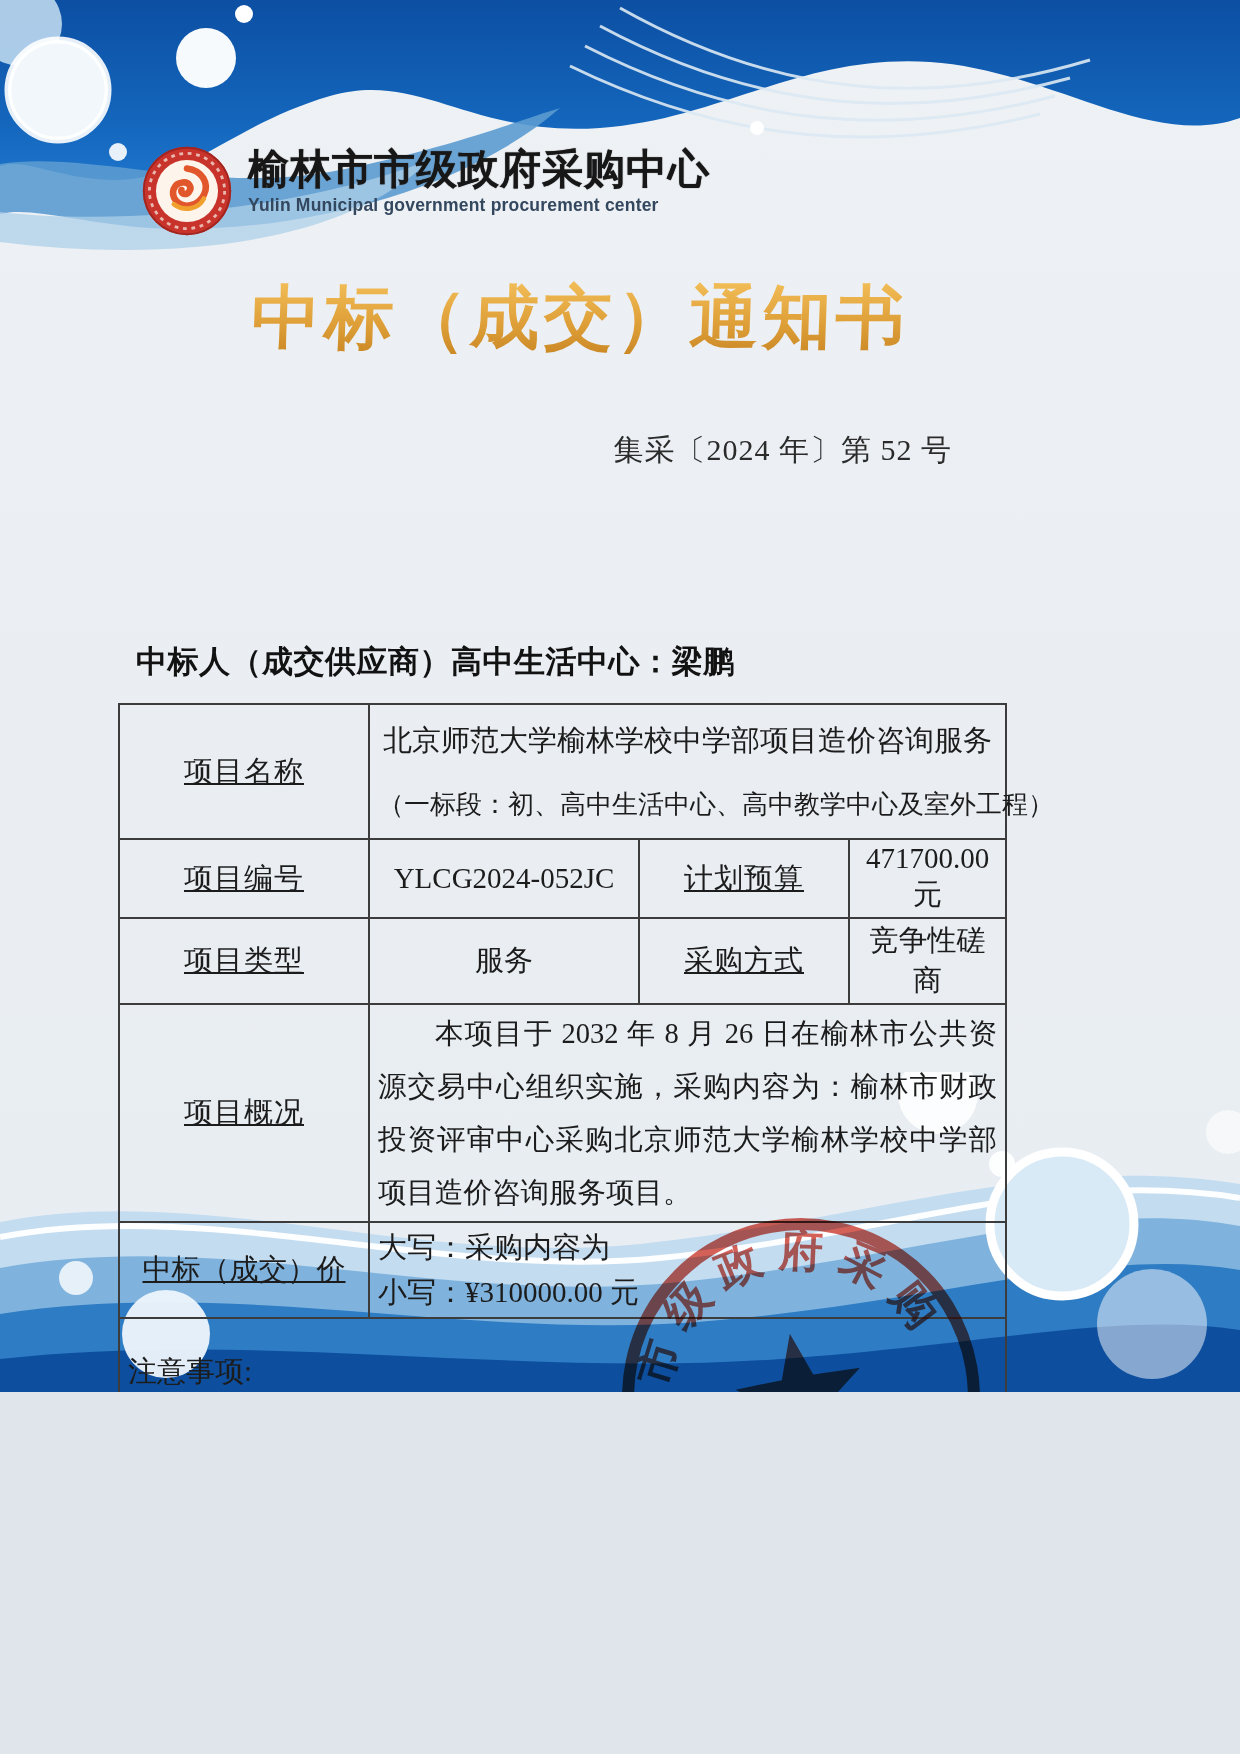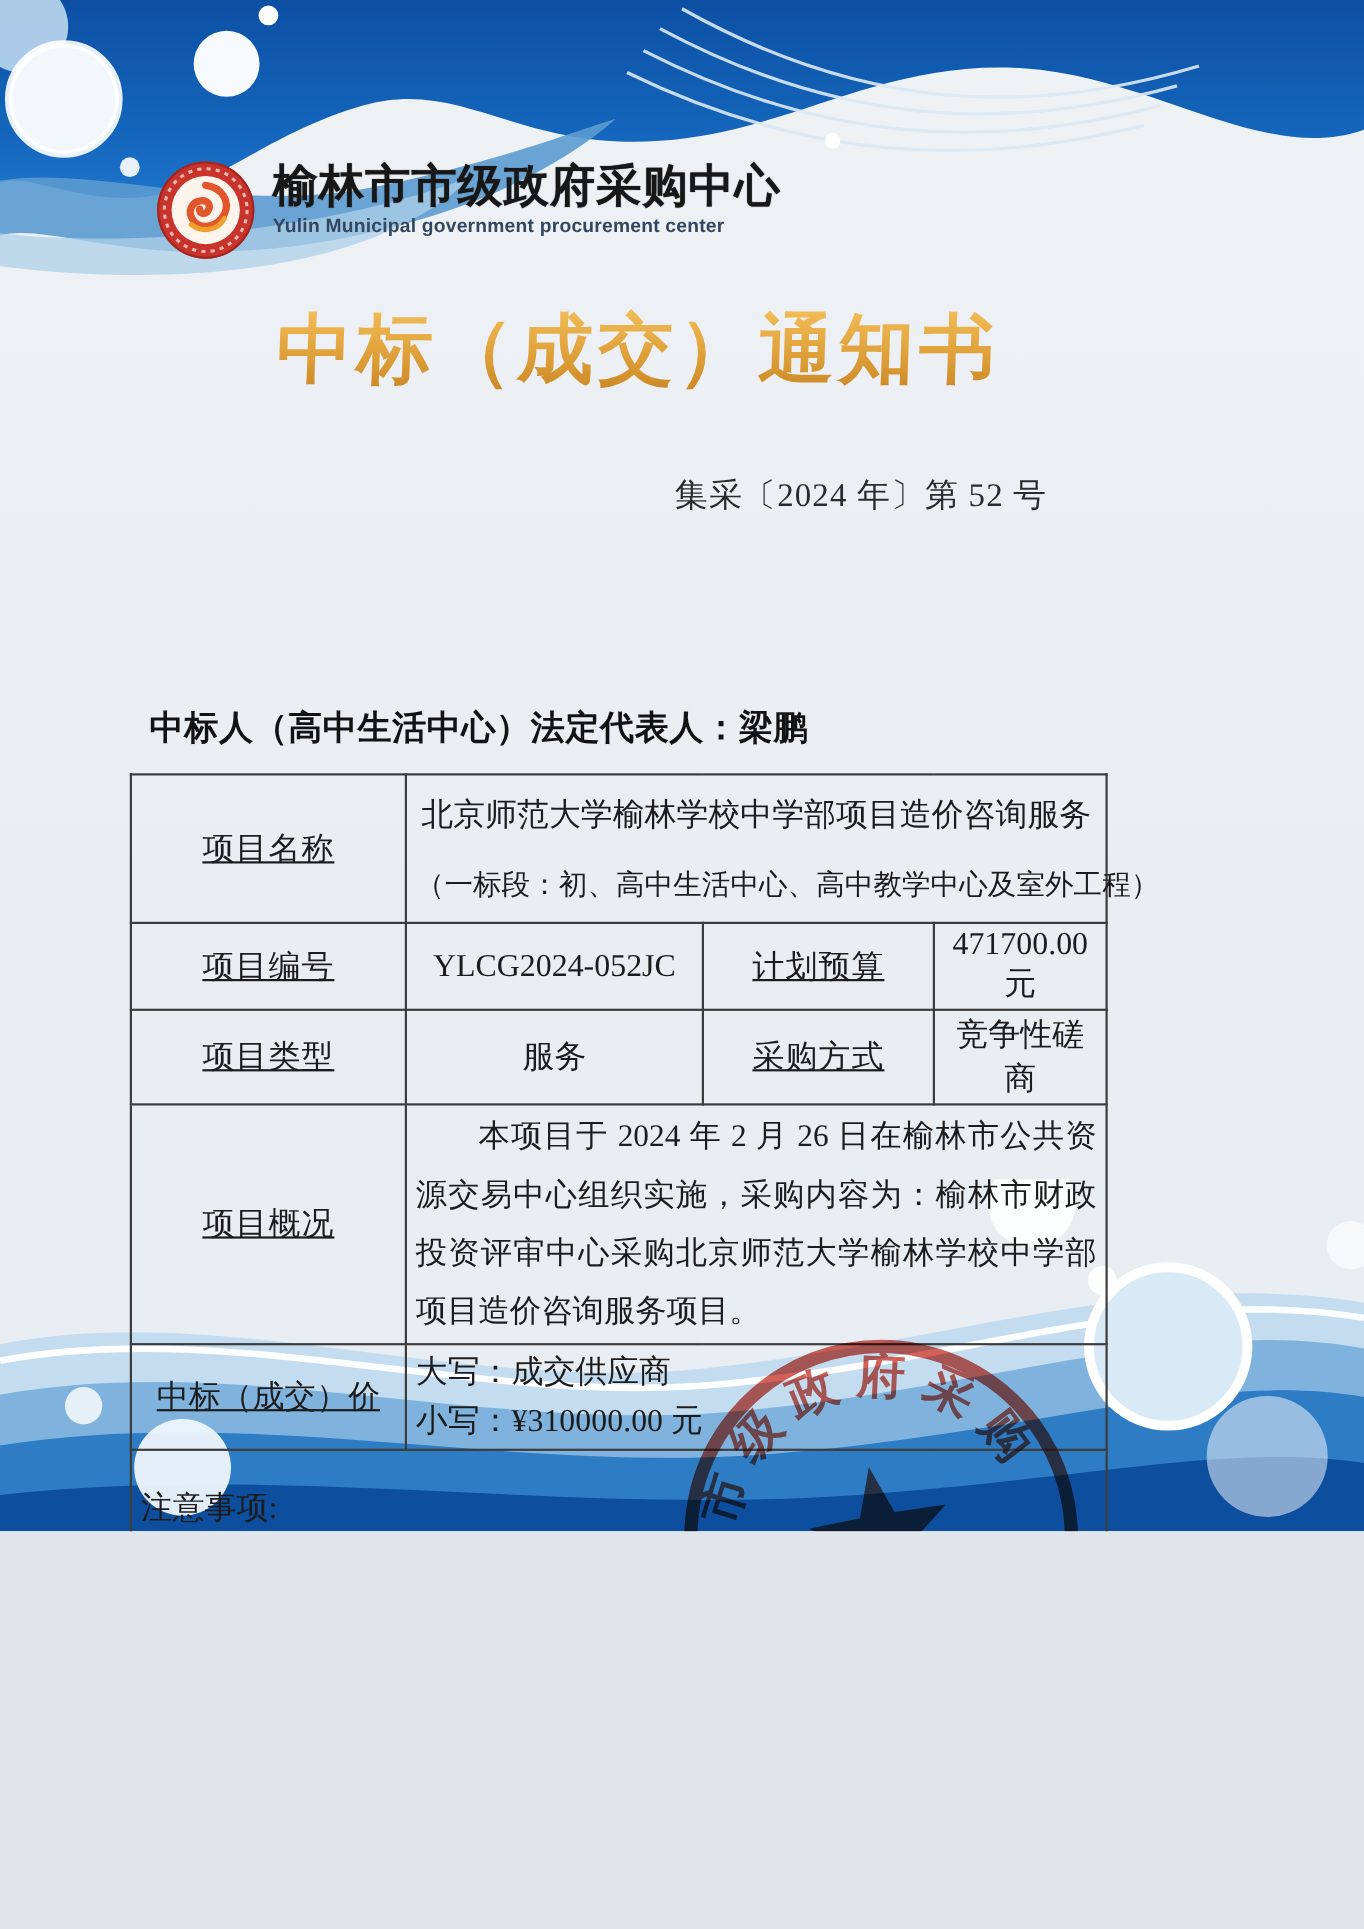--- a/index.html
+++ b/index.html
@@ -124,21 +124,21 @@
     <div class="org-text">
       <div class="org-cn">榆林市市级政府采购中心</div>
       <div class="org-en">Yulin Municipal government procurement center</div>
     </div>
   </div>
 
   <div class="doc-title">中标（成交）通知书</div>
 
   <div class="doc-number">集采〔2024 年〕第 52 号</div>
 
-  <div class="bold-line legal-line">中标人（高中生活中心）法定代表人：梁鹏</div>
+  <div class="bold-line legal-line">中标人（成交供应商）高中生活中心：梁鹏</div>
 
   <table class="main">
     <colgroup>
         <col style="width:250px">
         <col style="width:270px">
         <col style="width:210px">
         <col style="width:157px">
       </colgroup>
     <tbody>
         <tr style="height:135px">
@@ -156,27 +156,27 @@
     </tr>
     <tr style="height:64px">
       <td class="lbl">项目类型</td>
       <td class="ctr">服务</td>
       <td class="lbl">采购方式</td>
       <td class="ctr">竞争性磋商</td>
     </tr>
     <tr style="height:216px">
       <td class="lbl">项目概况</td>
       <td colspan="3" class="overview-cell">
-        <div class="overview-text">本项目于 2024 年 2 月 26 日在榆林市公共资源交易中心组织实施，采购内容为：榆林市财政投资评审中心采购北京师范大学榆林学校中学部项目造价咨询服务项目。</div>
+        <div class="overview-text">本项目于 2032 年 8 月 26 日在榆林市公共资源交易中心组织实施，采购内容为：榆林市财政投资评审中心采购北京师范大学榆林学校中学部项目造价咨询服务项目。</div>
       </td>
     </tr>
     <tr style="height:91px">
       <td class="lbl" style="letter-spacing:0;">中标（成交）价</td>
       <td colspan="3" class="price-cell">
-        <div class="price-line">大写：成交供应商</div>
+        <div class="price-line">大写：采购内容为</div>
         <div class="price-line">小写：¥310000.00 元</div>
       </td>
     </tr>
     <tr style="height:92px">
       <td colspan="4" class="notes-cell">
         <div class="notes-line">注意事项:</div>
         <div class="notes-line">1.接到本中标（成交）通知十日内，签订合同。</div>
       </td>
     </tr>
   </tbody>

